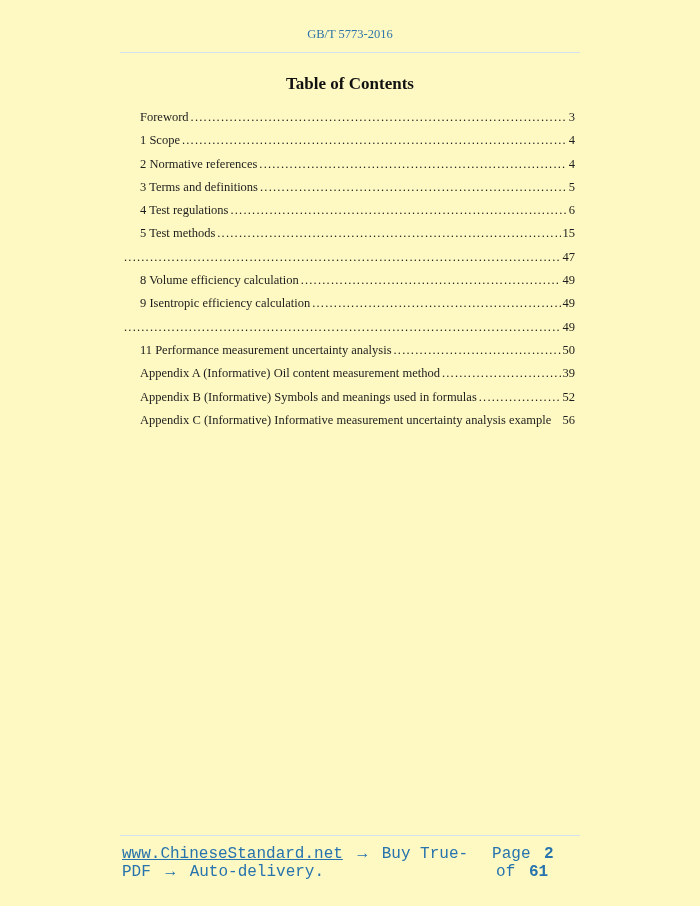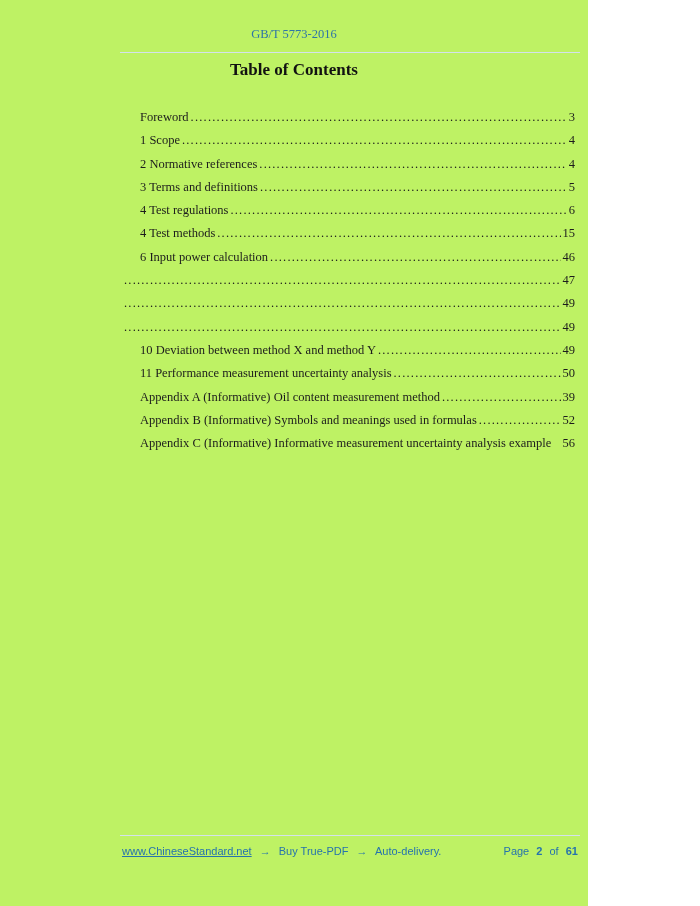--- a/index.html
+++ b/index.html
@@ -2,23 +2,23 @@
 <html><head>
 <meta charset="utf-8">
 <style>
   html, body {
     margin: 0;
     padding: 0;
     background: #ffffff;
   }
   .page {
     position: relative;
-    width: 588px;
+    width: 700px;
     height: 906px;
-    background: #bef264;
+    background: #fef9c3;
     overflow: hidden;
     font-family: "Liberation Serif", serif;
     color: #1c1c1c;
   }
   
   .header-code {
     position: absolute;
     top: 27px;
     left: 0;
     width: 100%;
@@ -31,21 +31,21 @@
     position: absolute;
     top: 52px;
     left: 120px;
     width: 460px;
     height: 1px;
     background: #d3e2ec;
   }
   
   .doc-title {
     position: absolute;
-    top: 60px;
+    top: 74px;
     left: 0;
     width: 100%;
     text-align: center;
     font-size: 17px;
     font-weight: bold;
     color: #111111;
     font-family: "Liberation Serif", serif;
   }
   
   .toc {
@@ -95,22 +95,22 @@
     background: #d3e2ec;
   }
   .footer-row {
     position: absolute;
     top: 845px;
     left: 122px;
     width: 456px;
     display: flex;
     justify-content: space-between;
     align-items: center;
-    font-family: Liberation Sans, sans-serif;
-    font-size: 11px;
+    font-family: Liberation Mono, monospace;
+    font-size: 16px;
     color: #2673ad;
   }
   .footer-left span { margin-right: 5px; }
   .footer-left span:last-child { margin-right: 0; }
   .footer-link {
     text-decoration: underline;
     color: #2673ad;
     cursor: pointer;
   }
   .footer-right span { margin-left: 4px; }
@@ -148,43 +148,39 @@
       <span class="toc-label">3 Terms and definitions</span>
       <span class="toc-dots"></span>
       <span class="toc-page">5</span>
     </div>
       <div class="toc-row">
       <span class="toc-label">4 Test regulations</span>
       <span class="toc-dots"></span>
       <span class="toc-page">6</span>
     </div>
       <div class="toc-row">
-      <span class="toc-label">4 Test methods</span>
+      <span class="toc-label">5 Test methods</span>
       <span class="toc-dots"></span>
       <span class="toc-page">15</span>
     </div>
       <div class="toc-row">
-      <span class="toc-label">6 Input power calculation</span>
-      <span class="toc-dots"></span>
-      <span class="toc-page">46</span>
-    </div>
-      <div class="toc-row">
       <span class="toc-dots"></span>
       <span class="toc-page">47</span>
     </div>
       <div class="toc-row">
+      <span class="toc-label">8 Volume efficiency calculation</span>
       <span class="toc-dots"></span>
       <span class="toc-page">49</span>
     </div>
       <div class="toc-row">
+      <span class="toc-label">9 Isentropic efficiency calculation</span>
       <span class="toc-dots"></span>
       <span class="toc-page">49</span>
     </div>
       <div class="toc-row">
-      <span class="toc-label">10 Deviation between method X and method Y</span>
       <span class="toc-dots"></span>
       <span class="toc-page">49</span>
     </div>
       <div class="toc-row">
       <span class="toc-label">11 Performance measurement uncertainty analysis</span>
       <span class="toc-dots"></span>
       <span class="toc-page">50</span>
     </div>
       <div class="toc-row">
       <span class="toc-label">Appendix A (Informative) Oil content measurement method</span>

